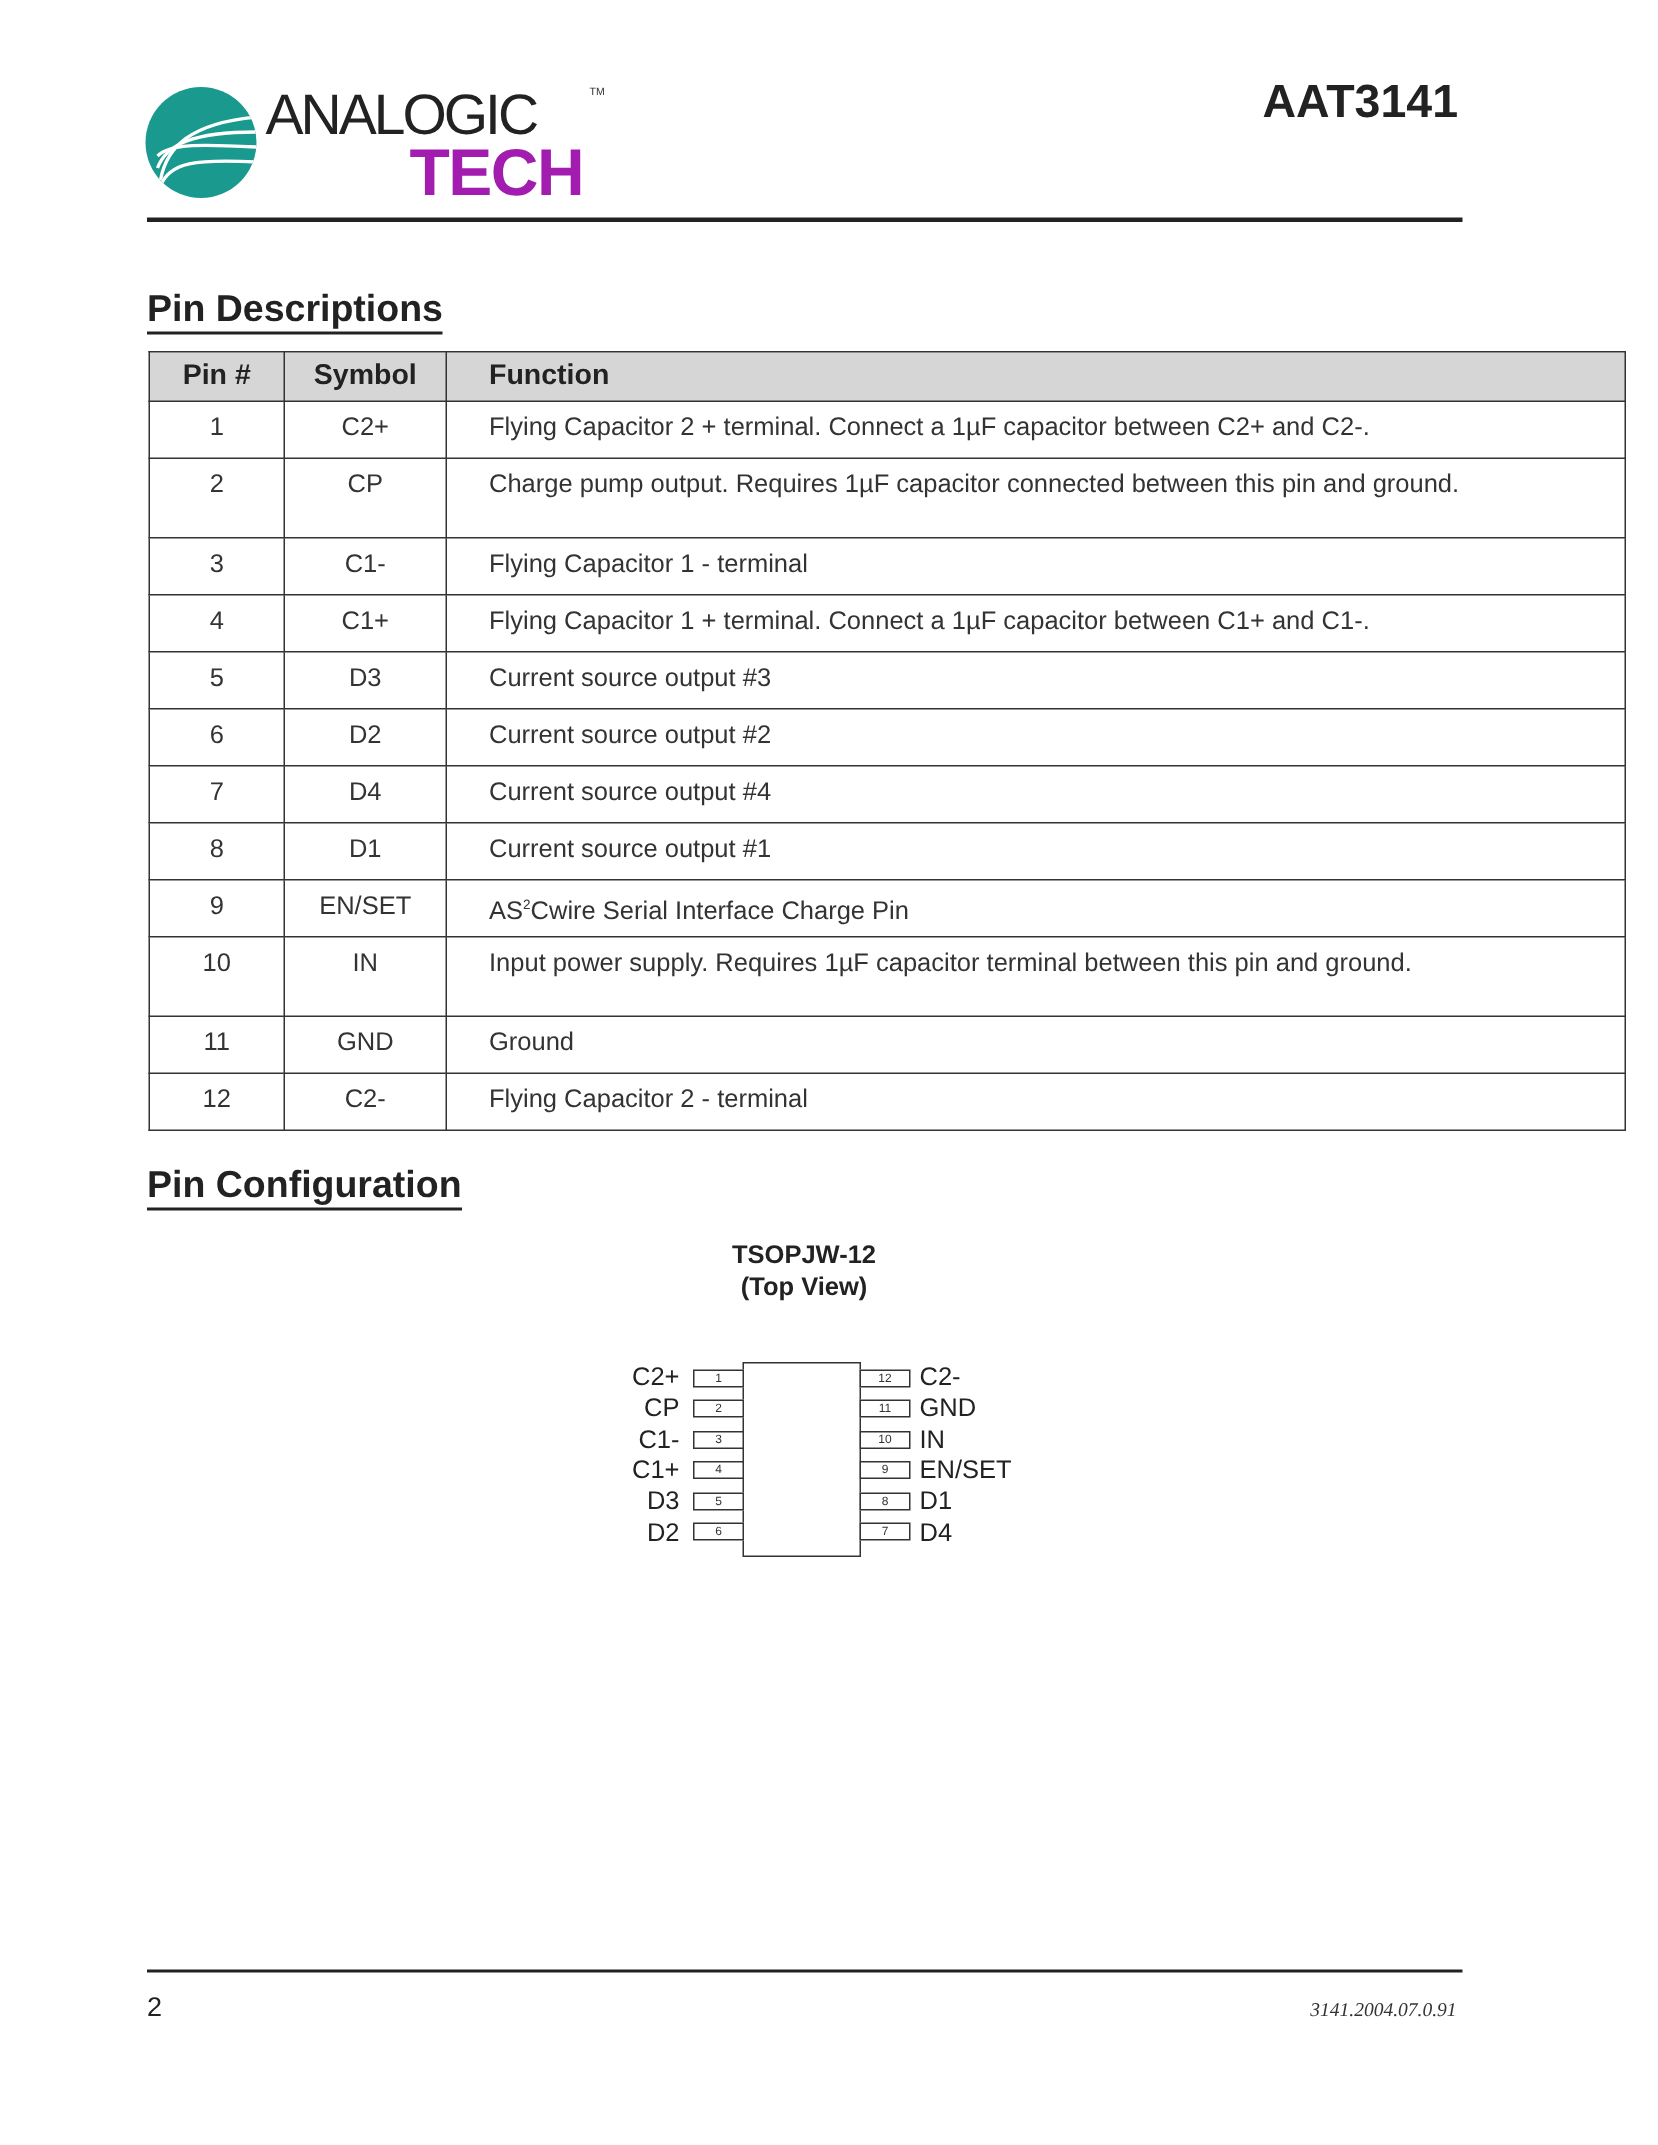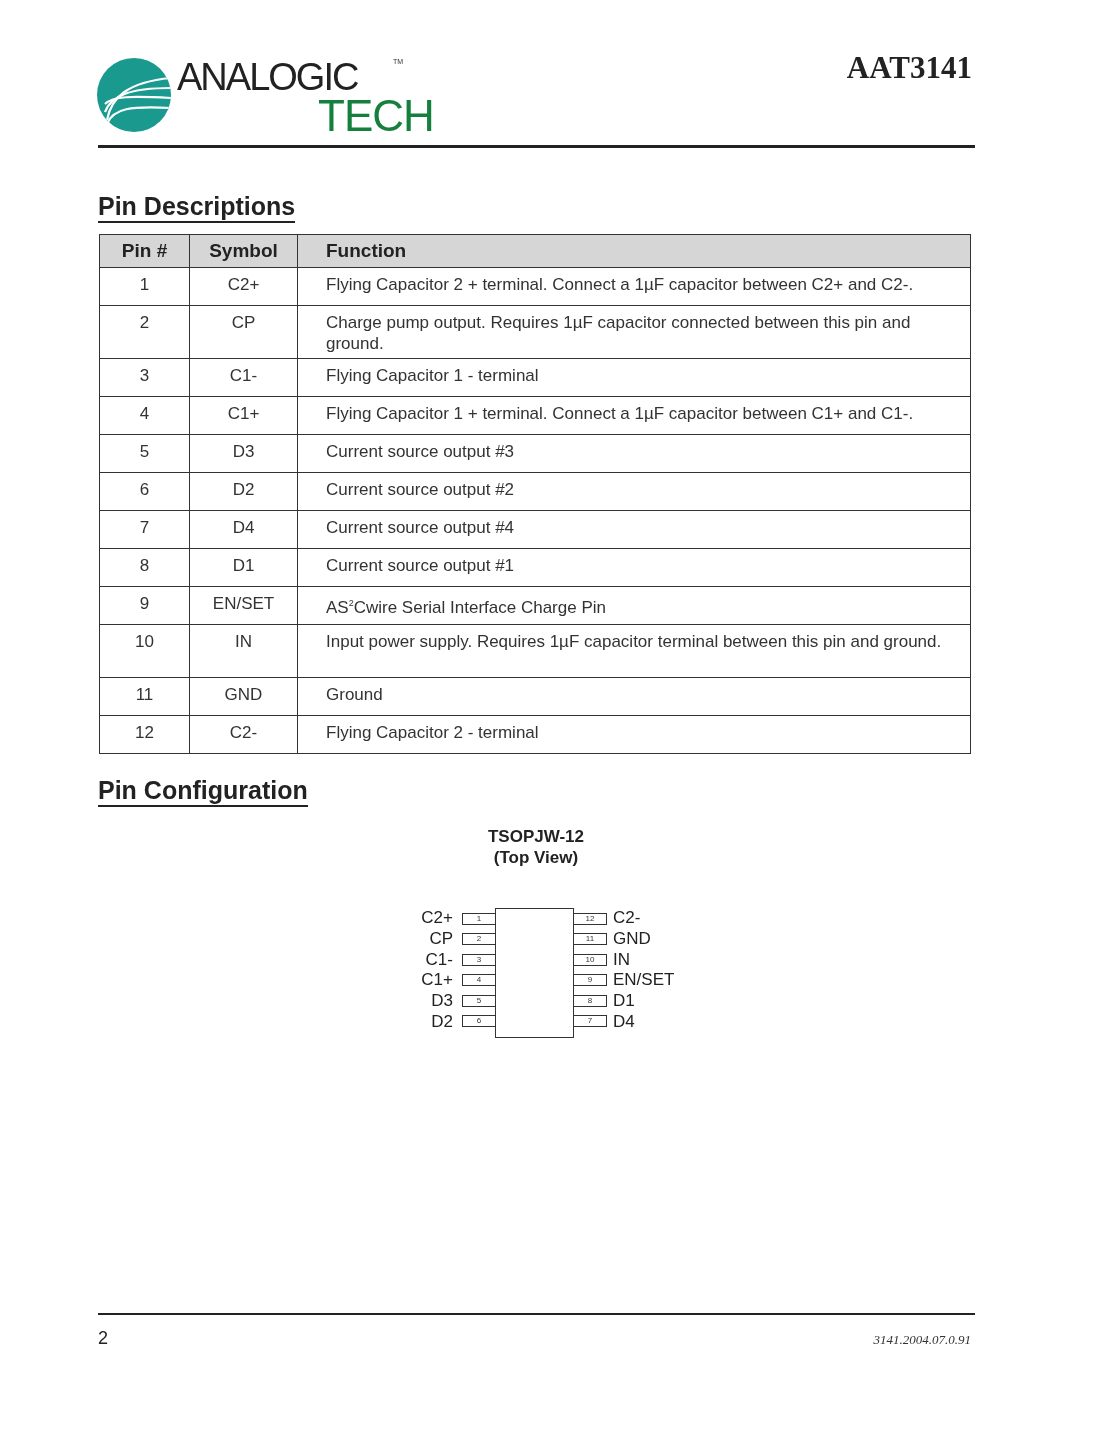--- a/index.html
+++ b/index.html
@@ -4,31 +4,31 @@
 <style>
   html, body { margin:0; padding:0; background:#ffffff; }
   body { width:1105px; height:1430px; position:relative; font-family:"Liberation Sans", sans-serif; color:#222; overflow:hidden; }
   .abs { position:absolute; }
   
   #logo { left:97px; top:56px; width:330px; height:80px; }
   #logo-circle { left:0; top:2px; width:74px; height:74px; border-radius:50%; background:#1a9a8f; overflow:hidden; }
   #logo-circle svg { position:absolute; left:0; top:0; }
   #logo-word1 { left:80px; top:-4px; font-size:38px; letter-spacing:-2px; color:#222; font-weight:normal; line-height:50px; }
   #logo-tm { left:296px; top:2px; font-size:7px; color:#333; }
-  #logo-word2 { left:176px; top:38px; font-size:44px; font-weight:normal; color:#15803d; letter-spacing:-1px; line-height:44px;margin-left:45px; }
-  #hdr-right { right:133px; top:50px; text-align:right; font-weight:bold; color:#222;font-family:Liberation Serif, serif; }
+  #logo-word2 { left:176px; top:38px; font-size:44px; font-weight:bold; color:#a21caf; letter-spacing:-1px; line-height:44px; }
+  #hdr-right { right:133px; top:50px; text-align:right; font-weight:bold; color:#222; }
   #part-number { font-size:31px; line-height:36px; }
   #subtitle1, #subtitle2 { font-size:25px; line-height:29px; }
   #hdr-rule { left:98px; top:145px; width:877px; height:3px; background:#222; }
   
   .sec-title { font-size:25px; font-weight:bold; color:#222; border-bottom:2px solid #222; padding-bottom:1px; line-height:28px; }
   #pin-desc-title { left:98px; top:192px; }
   #pin-config-title { left:98px; top:776px; }
   
-  #pin-table { left:99px; top:234px; width:872px; border-collapse:collapse; font-size:17px; }
+  #pin-table { left:99px; top:234px; width:985px; border-collapse:collapse; font-size:17px; }
   #pin-table th, #pin-table td { border:1px solid #333; padding:0; }
   #pin-table th { background:#d6d6d6; height:32px; font-size:19px; font-weight:bold; color:#222; }
   #pin-table td { height:31px; vertical-align:top; padding-top:6px; line-height:21px; color:#333; }
   #pin-table td.c { text-align:center; }
   #pin-table td.f { padding-left:28px; padding-right:6px; }
   #pin-table th.f { text-align:left; padding-left:28px; }
   #pin-table tr.tall td { height:46px; }
   
   #pkg-title { left:436px; top:826px; width:200px; text-align:center; font-weight:bold; font-size:17px; line-height:21px; color:#222; }
   #chip-body { left:495px; top:908px; width:77px; height:128px; border:1px solid #333; background:#fff; }

